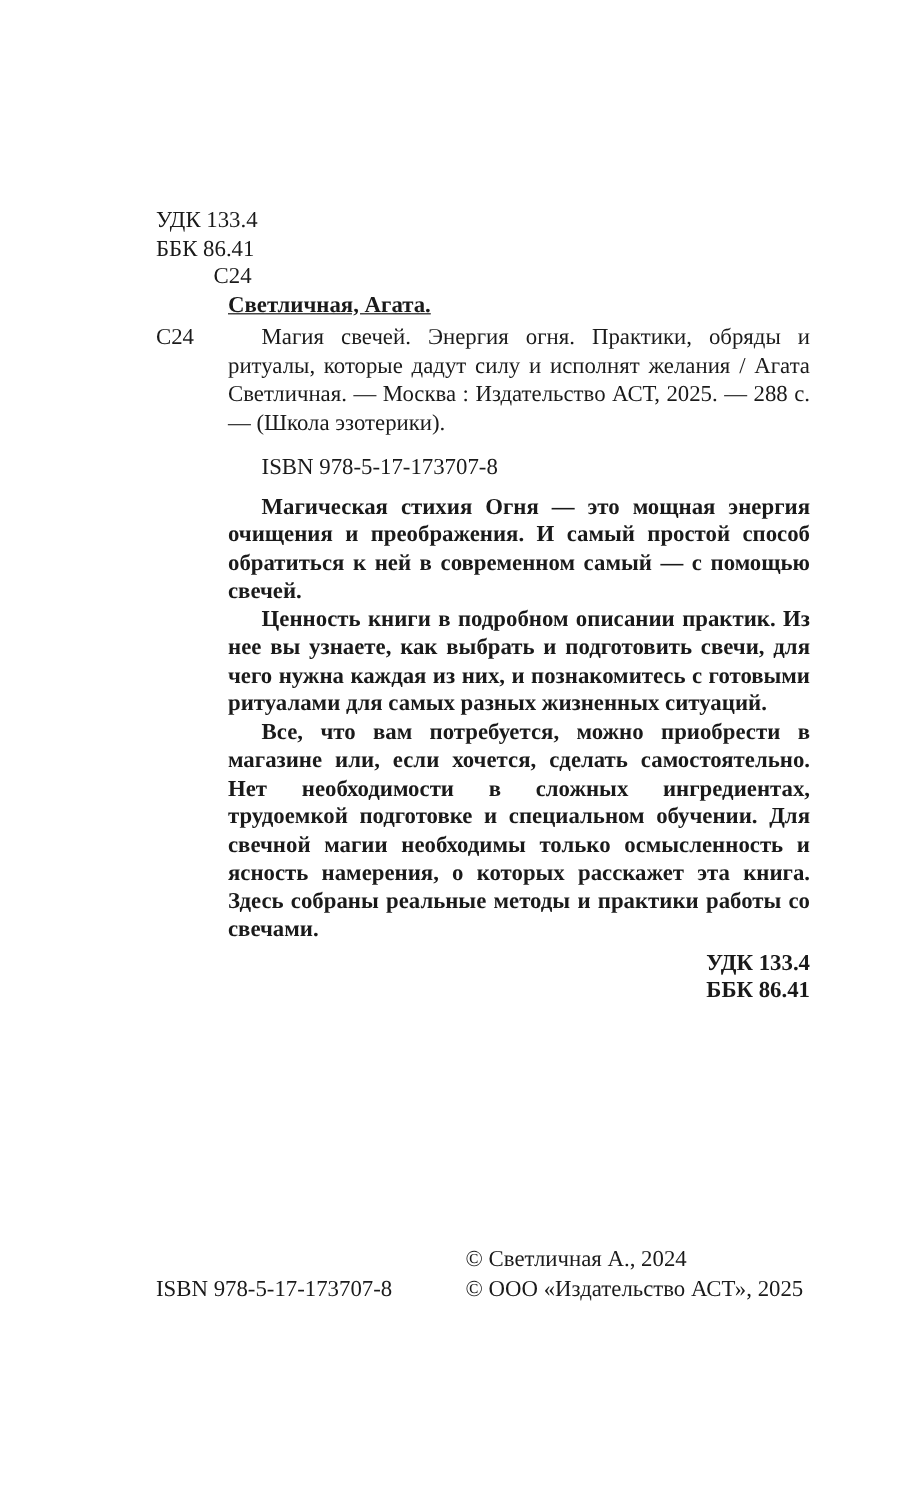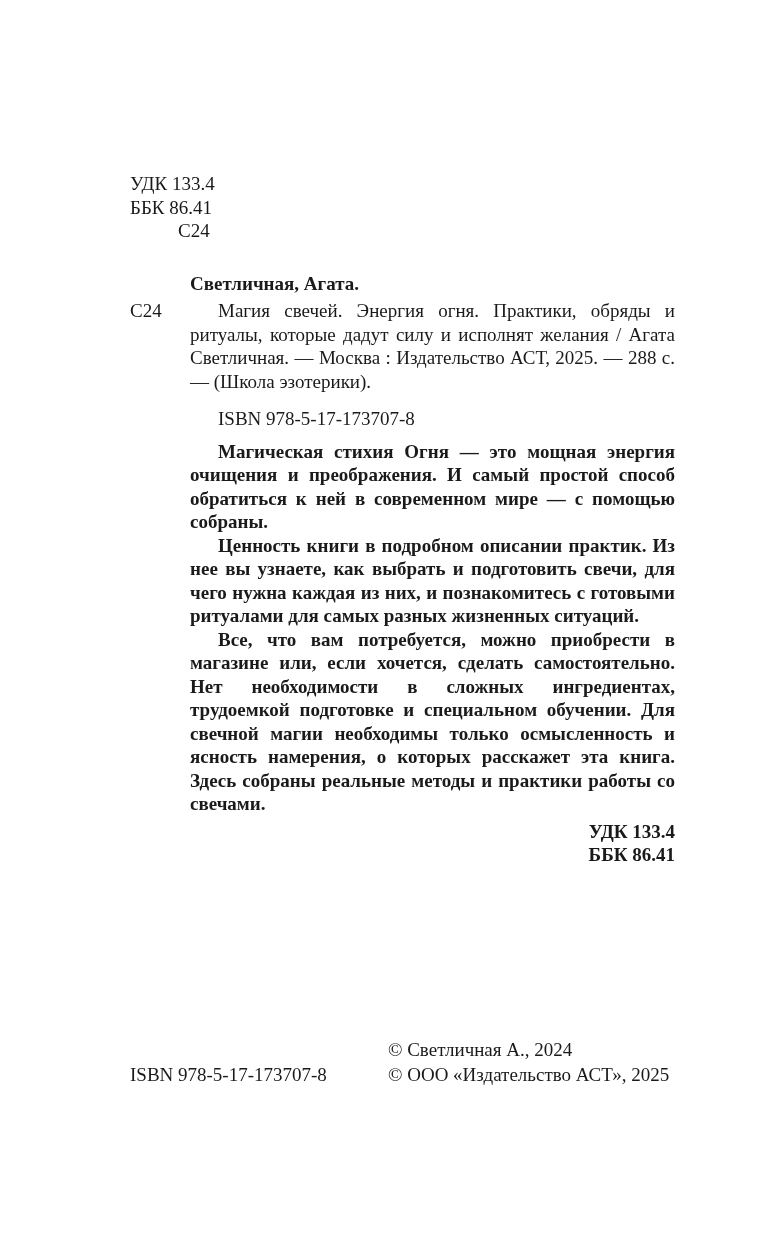--- a/index.html
+++ b/index.html
@@ -42,22 +42,22 @@
     flex: 1 1 auto;
     font-style: italic;
     text-align: center;
     white-space: pre-line;
   }
   
   .main {
     margin-left: 60px;
   }
   .author-heading {
-    margin-top: 29px;
     font-weight: bold;
+    text-decoration: underline;
   }
   .bib-row {
     position: relative;
     margin-top: 4px;
   }
   .bib-margin-code {
     position: absolute;
     left: -60px;
     top: 0;
   }
@@ -116,21 +116,21 @@
     <div class="author-heading">Светличная, Агата.</div>
 
     <div class="bib-row">
       <div class="bib-margin-code">С24</div>
       <div class="bib-entry">Магия свечей. Энергия огня. Практики, обряды и ритуалы, которые дадут силу и исполнят желания / Агата Светличная. — Москва : Издательство АСТ, 2025. — 288 с. — (Школа эзотерики).</div>
     </div>
 
     <div class="isbn-line">ISBN 978-5-17-173707-8</div>
 
     <div class="annotation">
-      <p>Магическая стихия Огня — это мощная энергия очищения и преображения. И самый простой способ обратиться к ней в современном мире — с помощью собраны.</p>
+      <p>Магическая стихия Огня — это мощная энергия очищения и преображения. И самый простой способ обратиться к ней в современном самый — с помощью свечей.</p>
       <p>Ценность книги в подробном описании практик. Из нее вы узнаете, как выбрать и подготовить свечи, для чего нужна каждая из них, и познакомитесь с готовыми ритуалами для самых разных жизненных ситуаций.</p>
       <p>Все, что вам потребуется, можно приобрести в магазине или, если хочется, сделать самостоятельно. Нет необходимости в сложных ингредиентах, трудоемкой подготовке и специальном обучении. Для свечной магии необходимы только осмысленность и ясность намерения, о которых расскажет эта книга. Здесь собраны реальные методы и практики работы со свечами.</p>
     </div>
 
     <div class="bottom-codes">
       <div>УДК 133.4</div>
       <div>ББК 86.41</div>
     </div>
 
   </div>

